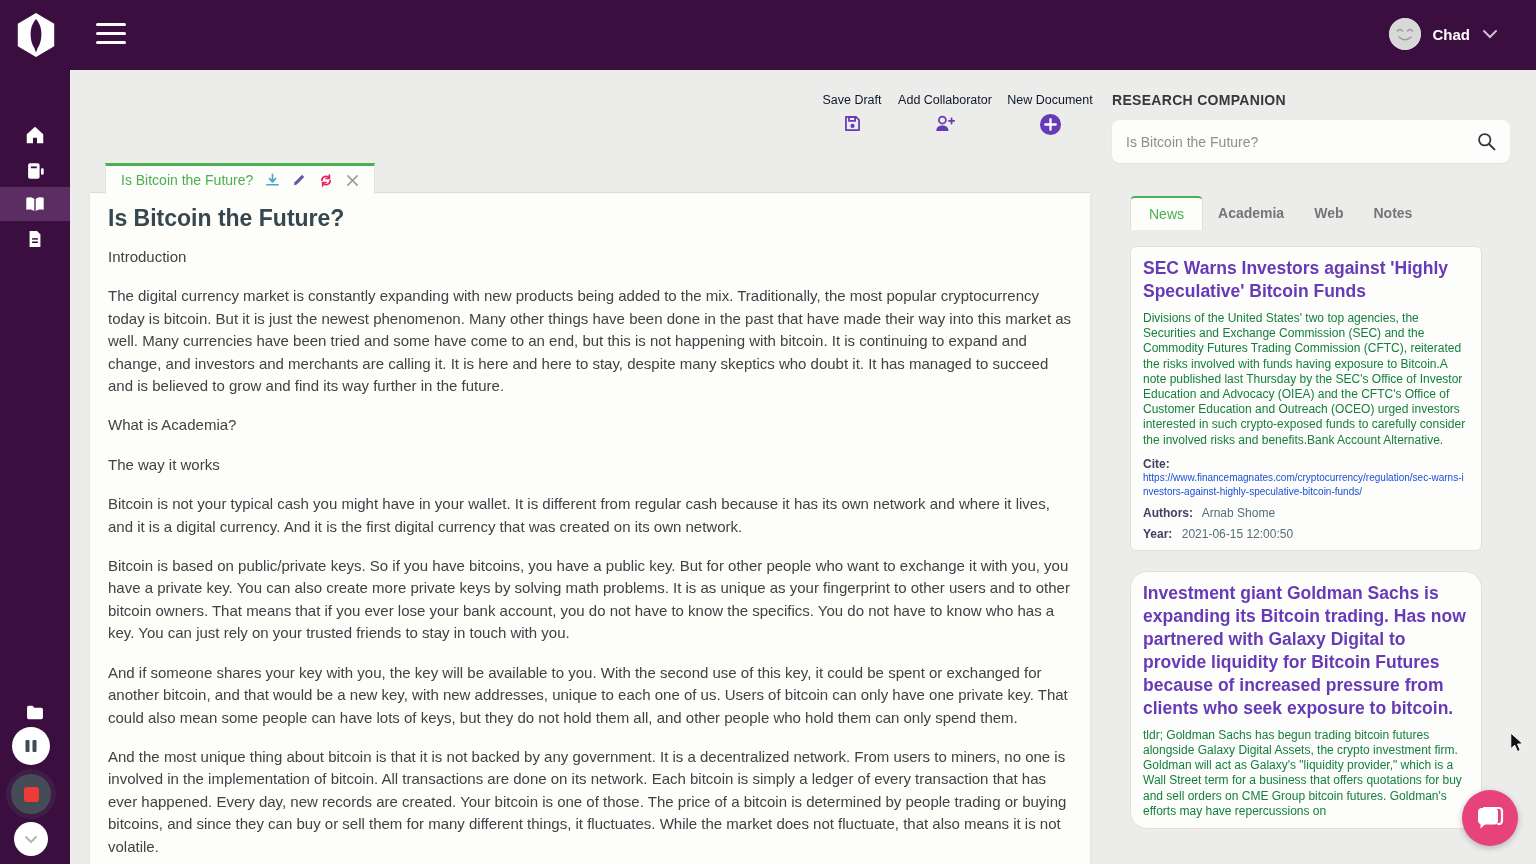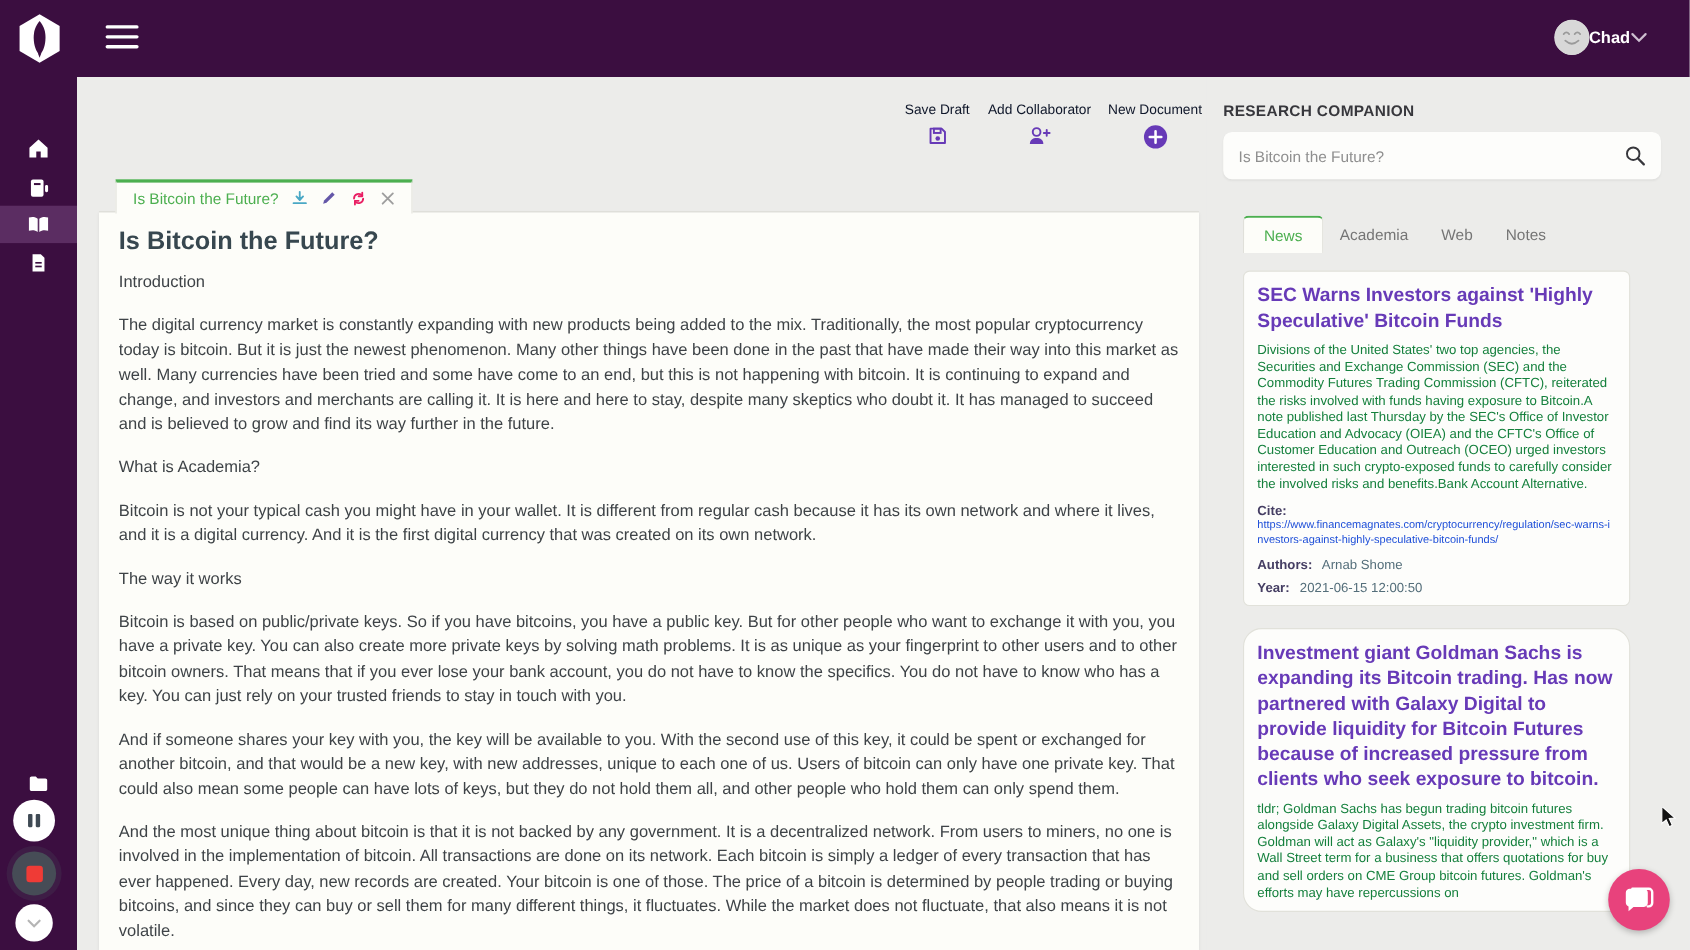--- a/index.html
+++ b/index.html
@@ -4,21 +4,21 @@
 <style>
   * { margin:0; padding:0; box-sizing:border-box; }
   html,body { width:1536px; height:864px; overflow:hidden; background:#ececea;
               font-family:"Liberation Sans", sans-serif; }
 
   
   .topbar { position:absolute; left:0; top:0; width:1536px; height:70px; background:#3b0e40; z-index:5; }
   .logo { position:absolute; left:13px; top:11px; width:46px; height:48px; }
   .hamburger { position:absolute; left:96px; top:23px; width:30px; height:24px; cursor:pointer; }
   .hamburger span { display:block; height:3px; background:#fff; border-radius:2px; margin-bottom:6px; }
-  .userchip { position:absolute; right:38px; top:18px; display:flex; align-items:center; cursor:pointer; }
+  .userchip { position:absolute; right:38px; top:18px; display:flex; align-items:center; gap:12px; cursor:pointer; }
   .avatar { width:32px; height:32px; border-radius:50%; background:#d6d6d6; position:relative; overflow:hidden; }
   .username { color:#fff; font-size:15px; font-weight:bold; }
 
   
   .sidebar { position:absolute; left:0; top:70px; width:70px; height:794px; background:#3b0e40; z-index:4; }
   .side-item { position:absolute; left:0; width:70px; height:34px; display:flex; align-items:center; justify-content:center; cursor:pointer; }
   .side-item.active { background:#5b2d62; }
   .circle-btn { position:absolute; display:flex; align-items:center; justify-content:center; border-radius:50%; cursor:pointer; }
 
   
@@ -43,21 +43,21 @@
   .panel { position:absolute; left:1097px; top:70px; width:439px; height:794px; background:#ececea; padding:22px 15px 0; }
   .panel-title { font-size:14px; font-weight:bold; color:#37373c; letter-spacing:.3px; }
   .searchbox { position:relative; margin-top:12px; width:398px; height:43px; background:#fdfdfb; border-radius:8px;
                box-shadow:0 1px 2px rgba(0,0,0,.05); }
   .searchbox input { position:absolute; left:14px; top:0; width:340px; height:43px; border:none; outline:none;
                      background:transparent; font-size:14px; color:#8f8f8f; font-family:"Liberation Sans",sans-serif; }
   .searchbox svg { position:absolute; right:13px; top:11px; }
 
   .results-wrap { margin-left:18px; width:352px; }
   .ptabs { display:flex; margin-top:33px; height:34px; align-items:stretch; }
-  .ptab { font-size:14px; color:#757575; display:flex; align-items:center; padding:0 15px; cursor:pointer; }
+  .ptab { font-size:14px; color:#757575; display:flex; align-items:center; padding:0 15px; cursor:pointer;font-weight:bold; }
   .ptab.active { color:#4caf50; font-weight:normal; background:#fdfdf9; border:1px solid #e0e0da; border-bottom:none;
                  border-top:2px solid #4caf50; border-radius:5px 5px 0 0; padding:0 18px; }
 
   .card { background:#fdfdfb; border:1px solid #e1e1da; border-radius:6px; padding:10px 12px 9px; margin-top:16px; cursor:pointer; }
   .card + .card { margin-top:20px;border-radius:17px; }
   .card-title { color:#673ab7; font-weight:bold; font-size:17.5px; line-height:23px; margin-bottom:8px; }
   .card-body { font-size:12px; line-height:15.2px; color:#15803d; }
   .meta { margin-top:9px; }
   .meta-label { font-size:12px; font-weight:bold; color:#453e63; }
   .meta-url { font-size:10px; color:#1d4ed8; line-height:14px; word-break:break-all; cursor:pointer; }
@@ -195,22 +195,22 @@
         <svg width="13" height="13" viewBox="0 0 14 14">
           <path d="M2 2 L12 12 M12 2 L2 12" stroke="#9e9e9e" stroke-width="1.8" stroke-linecap="round"></path>
         </svg>
       </div>
     </div>
     <div class="paper">
       <h1 class="doc-title">Is Bitcoin the Future?</h1>
       <p>Introduction</p>
       <p>The digital currency market is constantly expanding with new products being added to the mix. Traditionally, the most popular cryptocurrency today is bitcoin. But it is just the newest phenomenon. Many other things have been done in the past that have made their way into this market as well. Many currencies have been tried and some have come to an end, but this is not happening with bitcoin. It is continuing to expand and change, and investors and merchants are calling it. It is here and here to stay, despite many skeptics who doubt it. It has managed to succeed and is believed to grow and find its way further in the future.</p>
       <p>What is Academia?</p>
+      <p>The way it works</p>
       <p>Bitcoin is not your typical cash you might have in your wallet.  It is different from regular cash because it has its own network and where it lives, and it is a digital currency. And it is the first digital currency that was created on its own network.</p>
-      <p>The way it works</p>
       <p>Bitcoin is based on public/private keys. So if you have bitcoins, you have a public key. But for other people who want to exchange it with you, you have a private key. You can also create more private keys by solving math problems. It is as unique as your fingerprint to other users and to other bitcoin owners. That means that if you ever lose your bank account, you do not have to know the specifics. You do not have to know who has a key. You can just rely on your trusted friends to stay in touch with you.</p>
       <p>And if someone shares your key with you, the key will be available to you. With the second use of this key, it could be spent or exchanged for another bitcoin, and that would be a new key, with new addresses, unique to each one of us. Users of bitcoin can only have one private key. That could also mean some people can have lots of keys, but they do not hold them all, and other people who hold them can only spend them.</p>
       <p>And the most unique thing about bitcoin is that it is not backed by any government. It is a decentralized network. From users to miners, no one is involved in the implementation of bitcoin. All transactions are done on its network. Each bitcoin is simply a ledger of every transaction that has ever happened. Every day, new records are created. Your bitcoin is one of those. The price of a bitcoin is determined by people trading or buying bitcoins, and since they can buy or sell them for many different things, it fluctuates. While the market does not fluctuate, that also means it is not volatile.</p>
     </div>
   </div>
 </div>
 
 <div class="panel">
   <div class="panel-title">RESEARCH COMPANION</div>
 

